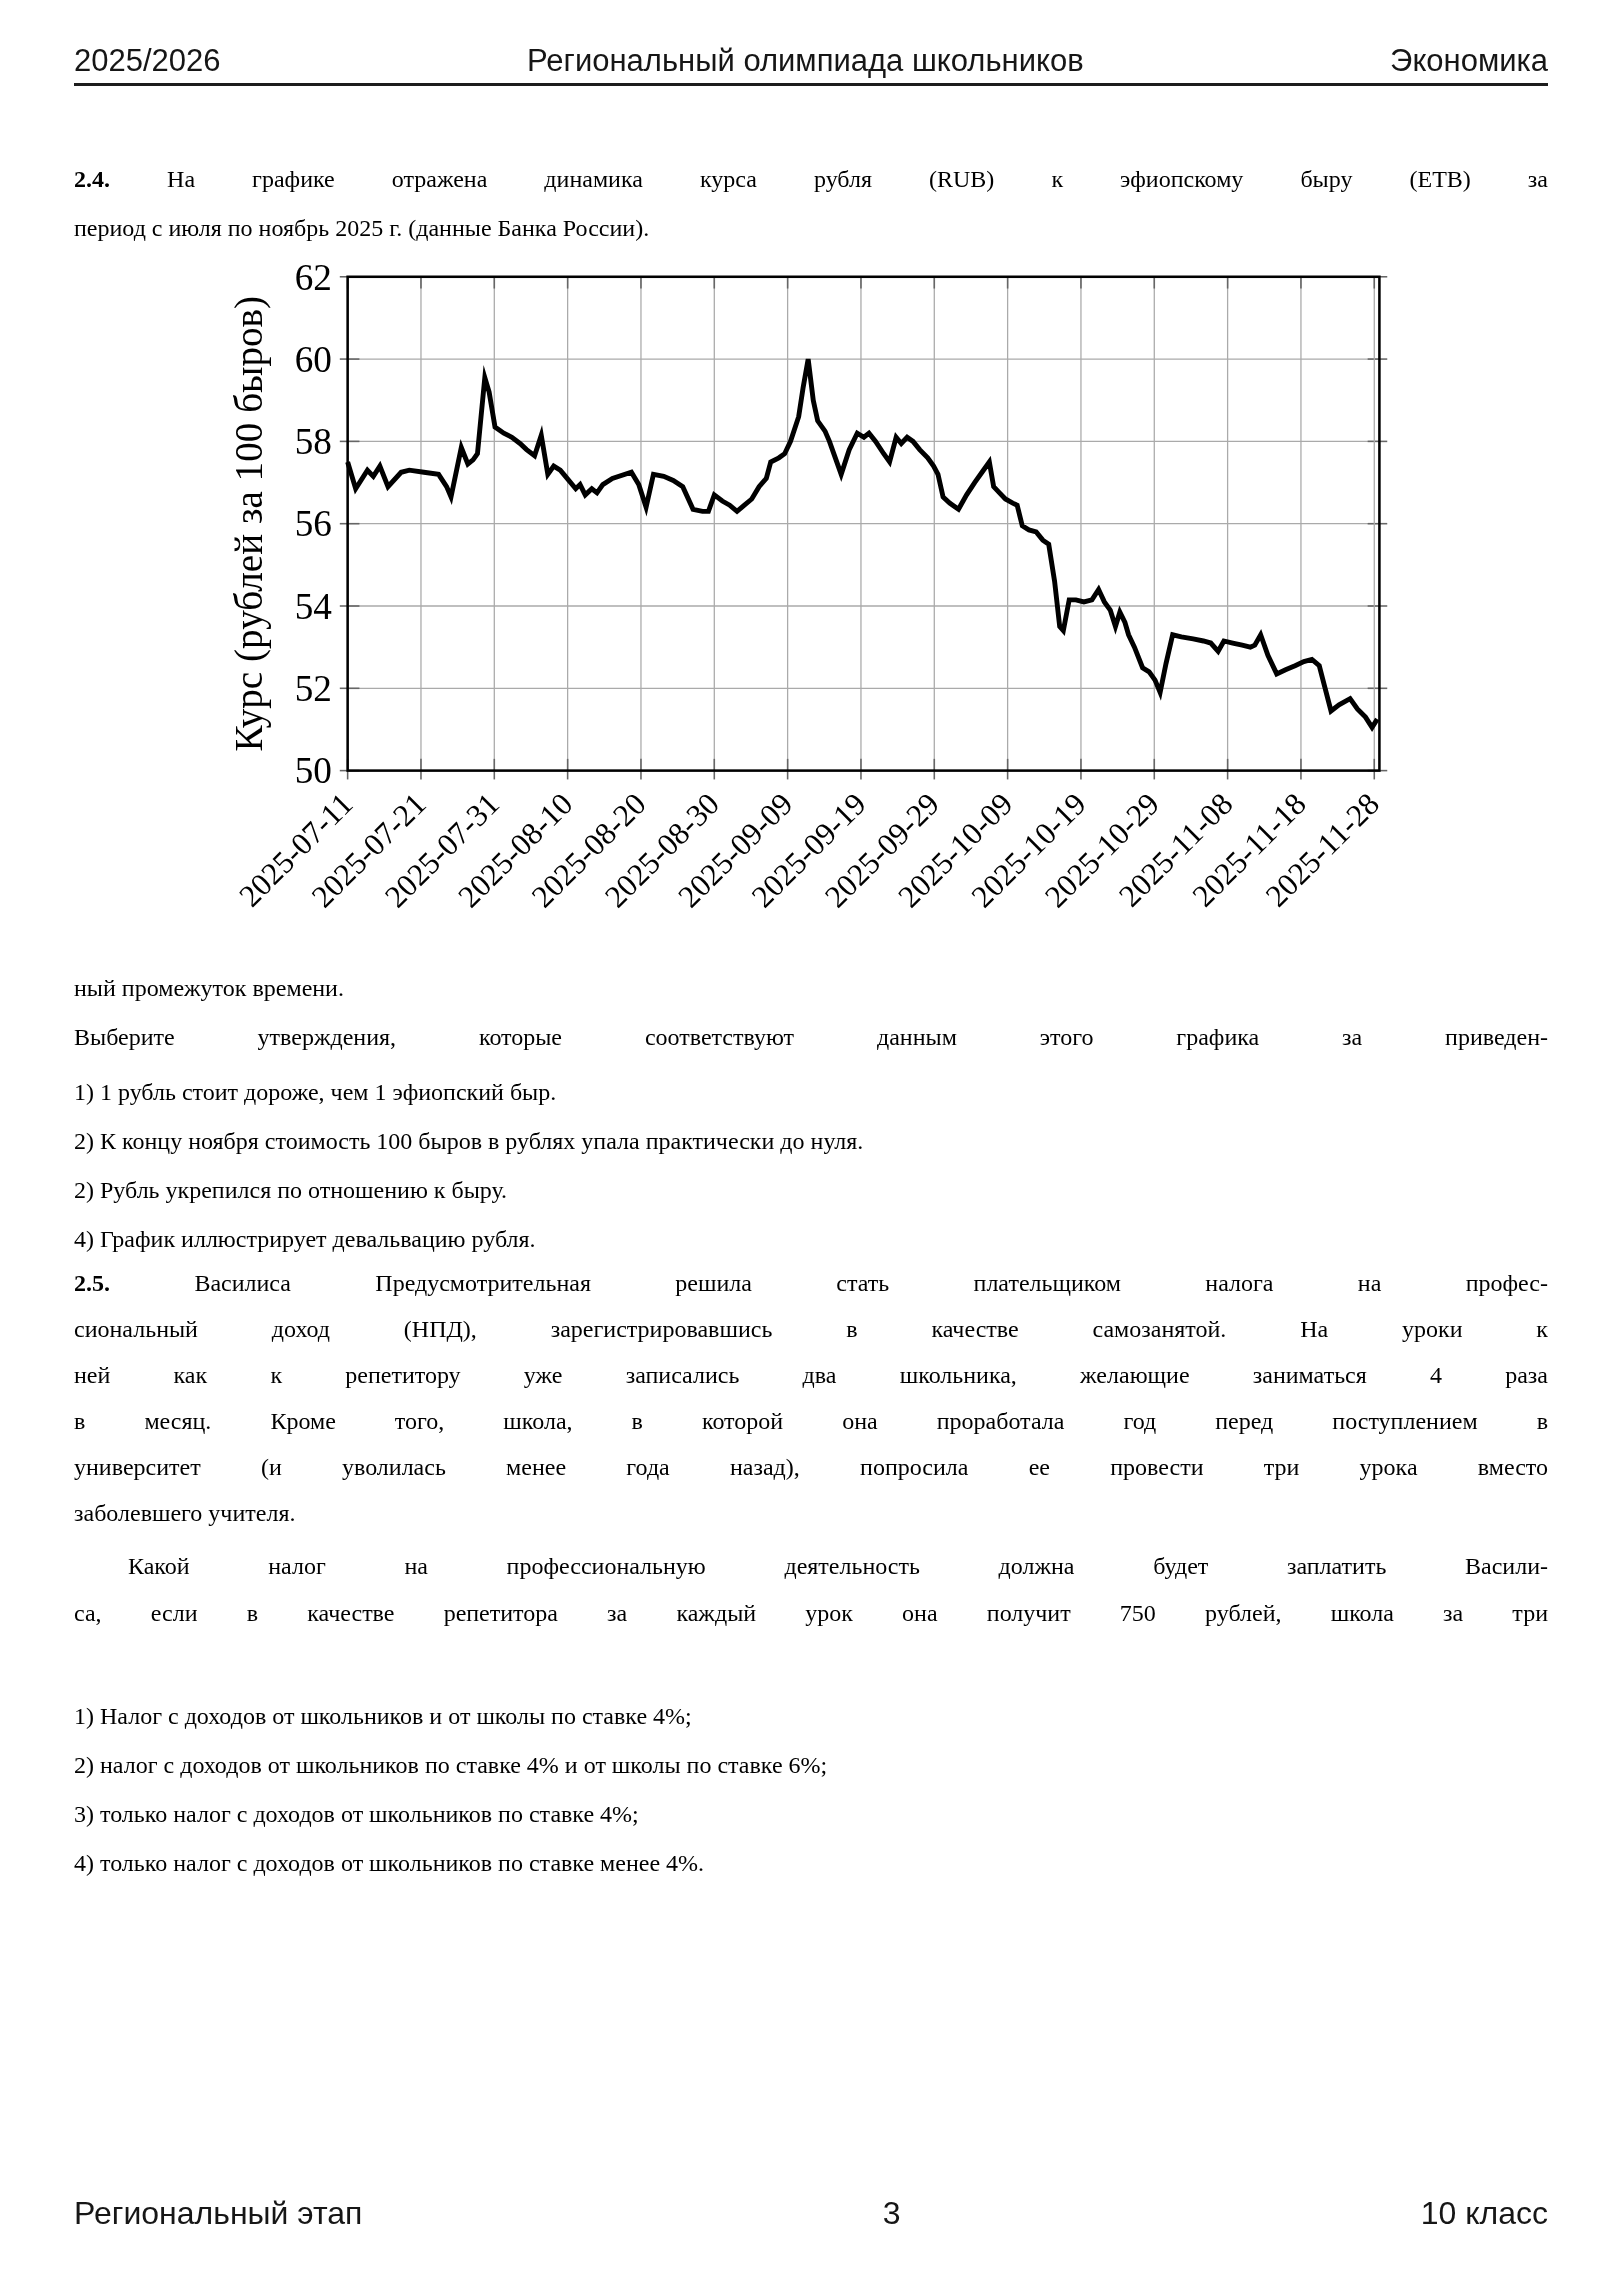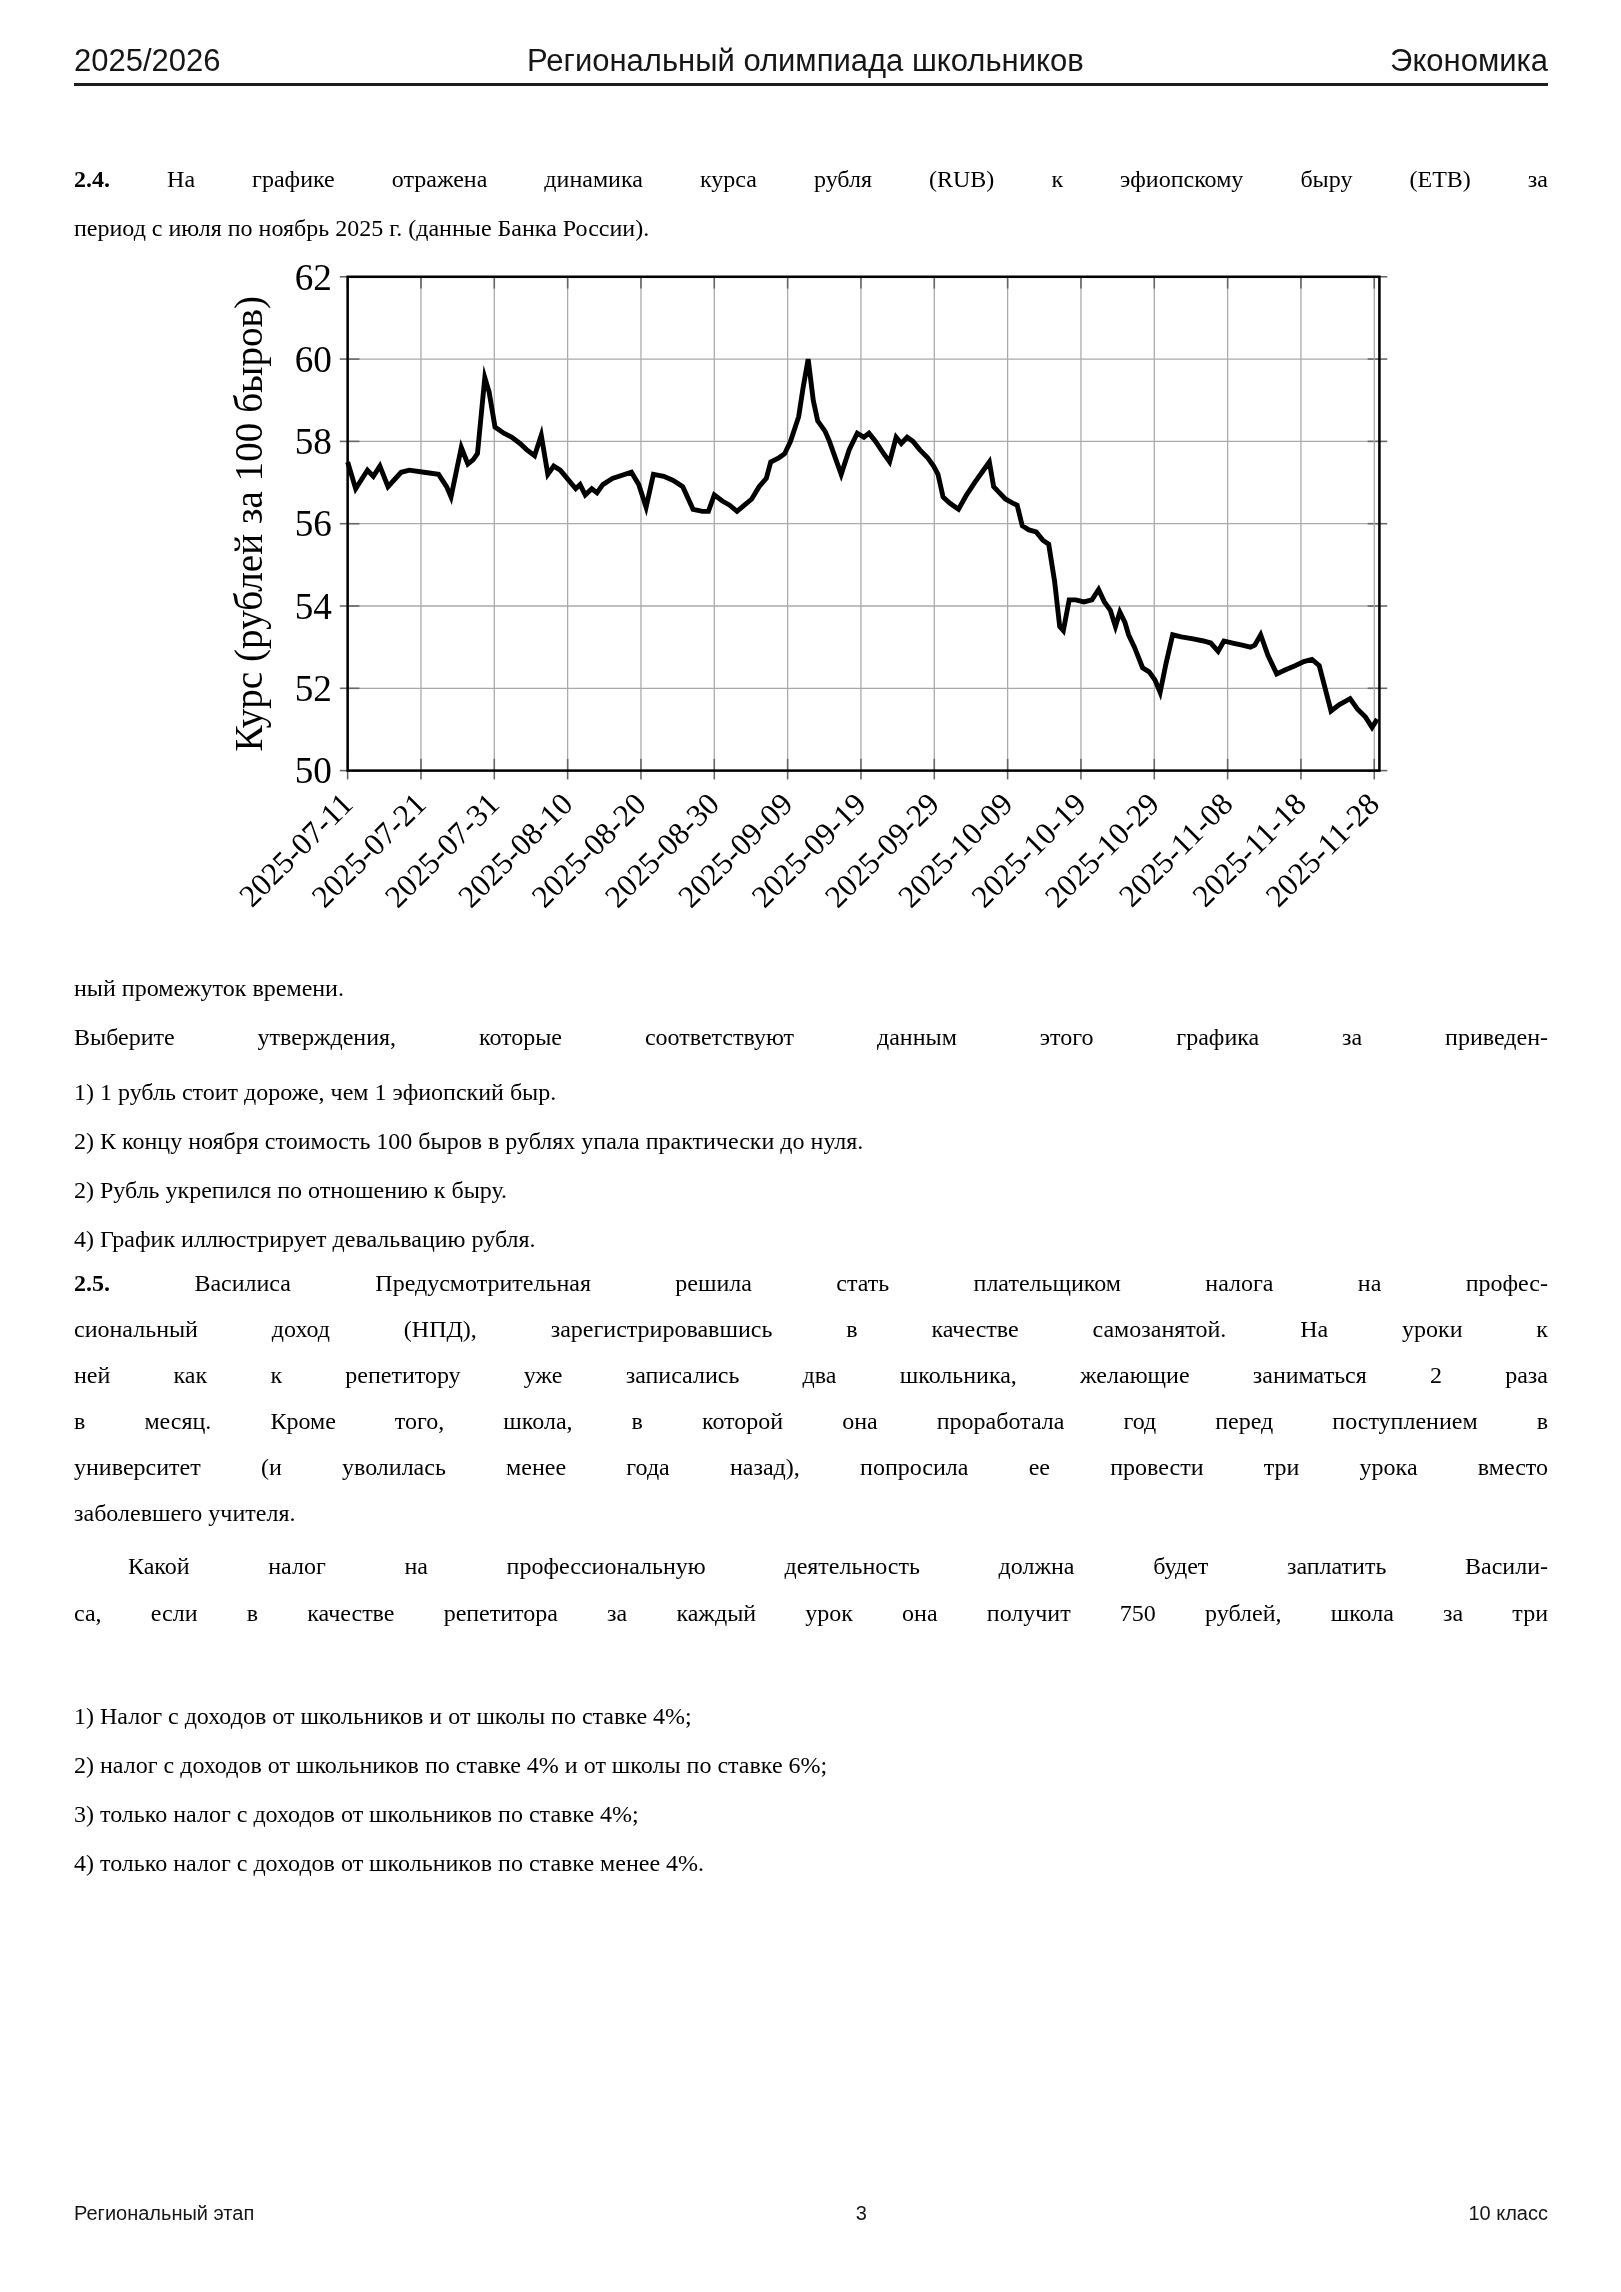--- a/index.html
+++ b/index.html
@@ -15,21 +15,21 @@
        font-size:31px;line-height:39px;color:#161616;}
   .rule{top:83px;height:2.9px;background:#1d1d1d;}
   .para{font-size:24px;}
   .ln{line-height:49px;}
   .ln48{line-height:47px;}
   .ln47{line-height:46px;}
   .jl{text-align:justify;text-align-last:justify;}
   .qnum{font-weight:bold;}
   .opt{line-height:49px;}
   .ftr{top:2194px;display:flex;justify-content:space-between;align-items:flex-end;
-       font-size:20px;line-height:39px;color:#161616;}
+       font-size:32px;line-height:39px;color:#161616;}
   #chart-wrap{left:233px;top:263px;width:1215px;height:686px;}
   .ytick{font-family:"Liberation Serif","DejaVu Serif",serif;font-size:38px;fill:#000;}
   .xtick{font-family:"Liberation Serif","DejaVu Serif",serif;font-size:32px;fill:#000;}
   .ylabel{font-family:"Liberation Serif","DejaVu Serif",serif;font-size:40px;fill:#000;}
   .indent1{text-indent:54px;}
 </style>
 </head>
 <body>
 
 <header class="abs cx hdr sans">
@@ -145,21 +145,21 @@
 <section class="abs cx para" style="top:1068px">
   <div class="opt">1) 1 рубль стоит дороже, чем 1 эфиопский быр.</div>
   <div class="opt">2) К концу ноября стоимость 100 быров в рублях упала практически до нуля.</div>
   <div class="opt">2) Рубль укрепился по отношению к быру.</div>
   <div class="opt">4) График иллюстрирует девальвацию рубля.</div>
 </section>
 
 <section class="abs cx para" style="top:1260px">
   <div class="ln47 jl"><b class="qnum">2.5.</b> <span>Василиса Предусмотрительная решила стать плательщиком налога на профес-</span></div>
   <div class="ln47 jl">сиональный доход (НПД), зарегистрировавшись в качестве самозанятой. На уроки к</div>
-  <div class="ln47 jl">ней как к репетитору уже записались два школьника, желающие заниматься 2 раза</div>
+  <div class="ln47 jl">ней как к репетитору уже записались два школьника, желающие заниматься 4 раза</div>
   <div class="ln47 jl">в месяц. Кроме того, школа, в которой она проработала год перед поступлением в</div>
   <div class="ln47 jl">университет (и уволилась менее года назад), попросила ее провести три урока вместо</div>
   <div class="ln47">заболевшего учителя.</div>
 </section>
 
 <section class="abs cx para" style="top:1543px">
   <div class="ln48 jl indent1">Какой налог на профессиональную деятельность должна будет заплатить Васили-</div>
   <div class="ln48 jl">са, если в качестве репетитора за каждый урок она получит 750 рублей, школа за три</div>
 </section>
 

